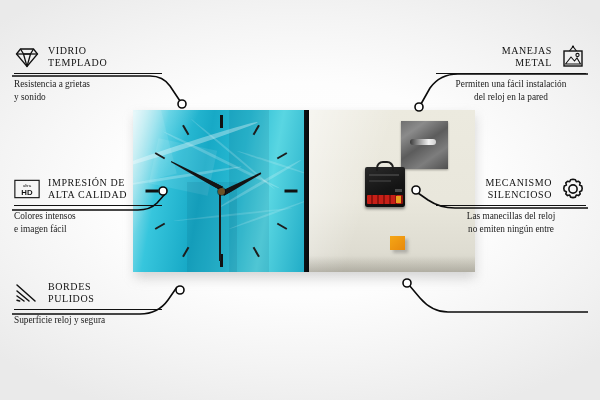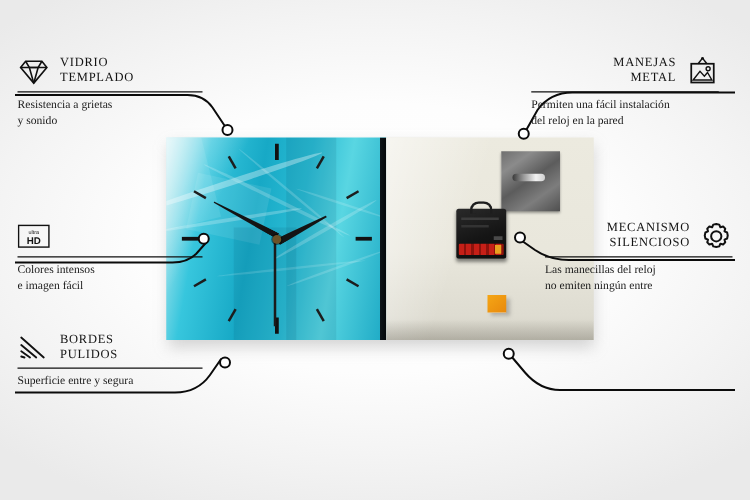--- a/index.html
+++ b/index.html
@@ -134,21 +134,21 @@
     color:#121212; line-height:1.18; text-transform:uppercase;
     white-space:pre-line;
   }
   .feature.right .ftitle { text-align:right; }
   .rule { height:1.4px; background:#111; margin:3px 0 4px 0; }
   .fdesc {
     font-family:"Liberation Serif", serif;
     font-size:9.3px; color:#1b1b1b; line-height:1.32;
     white-space:pre-line;
   }
-  .feature.right .fdesc { text-align:left; }
+  .feature.right .fdesc { text-align:center; }
   .ico { width:26px; height:26px; flex:0 0 26px; display:block; }
   .ico svg { display:block; width:26px; height:26px; }
   
   #wires { position:absolute; left:0; top:0; width:600px; height:400px; pointer-events:none; }
 </style>
 </head>
 <body>
 
 <div id="stage">
 
@@ -250,46 +250,48 @@
 
   <div class="feature left" style="left:14px; top:176px; width:150px;">
     <div class="head">
       <span class="ico">
         <svg viewBox="0 0 30 26">
           <rect x="1" y="3" width="28" height="20" fill="none" stroke="#111" stroke-width="1.3"></rect>
           <text x="15" y="11" font-family="Liberation Sans, sans-serif" font-size="5" text-anchor="middle" fill="#111">ultra</text>
           <text x="15" y="20" font-family="Liberation Sans, sans-serif" font-size="9" font-weight="bold" text-anchor="middle" fill="#111">HD</text>
         </svg>
       </span>
+      <span class="ftitle">IMPRESIÓN DE
+ALTA CALIDAD</span>
     </div>
     <div class="rule" style="width:148px"></div>
     <div class="fdesc">Colores intensos
 e imagen fácil</div>
   </div>
 
-  <div class="feature left" style="left:14px; top:265px; width:150px;">
+  <div class="feature left" style="left:14px; top:280px; width:150px;">
     <div class="head">
       <span class="ico">
         <svg viewBox="0 0 26 26">
             <g stroke="#111" stroke-width="1.5" stroke-linecap="round">
           <path d="M3,5 L21,21"></path>
               <path d="M3,11 L15,21"></path>
               <path d="M3,16 L10,21"></path>
               <path d="M3,20.2 L5.6,21"></path>
         </g>
           </svg>
       </span>
       <span class="ftitle">BORDES
 PULIDOS</span>
     </div>
     <div class="rule" style="width:148px"></div>
-    <div class="fdesc">Superficie entre y segura</div>
-  </div>
-
-  <div class="feature right" style="left:425px; top:44px; width:150px;">
+    <div class="fdesc">Superficie reloj y segura</div>
+  </div>
+
+  <div class="feature right" style="left:436px; top:44px; width:150px;">
     <div class="head">
       <span class="ftitle">MANEJAS
 METAL</span>
       <span class="ico">
         <svg viewBox="0 0 26 26">
           <path d="M13,2.5 L16.5,7" fill="none" stroke="#111" stroke-width="1.2"></path>
           <path d="M13,2.5 L9.5,7" fill="none" stroke="#111" stroke-width="1.2"></path>
           <circle cx="13" cy="2.6" r="1.1" fill="#111"></circle>
           <rect x="4" y="7" width="18" height="15" fill="none" stroke="#111" stroke-width="1.4"></rect>
           <path d="M5.5,20 L11,13 L14.5,17 L17,14 L20.5,20 Z" fill="none" stroke="#111" stroke-width="1.1"></path>

